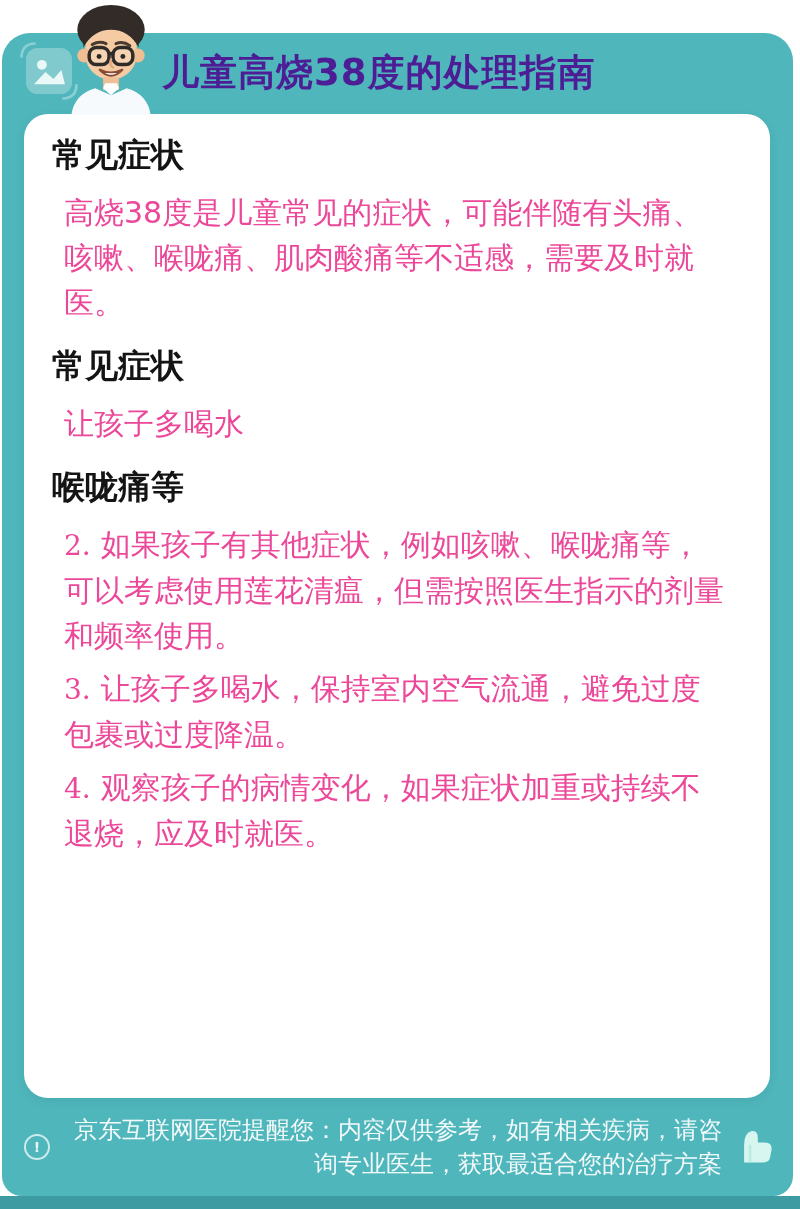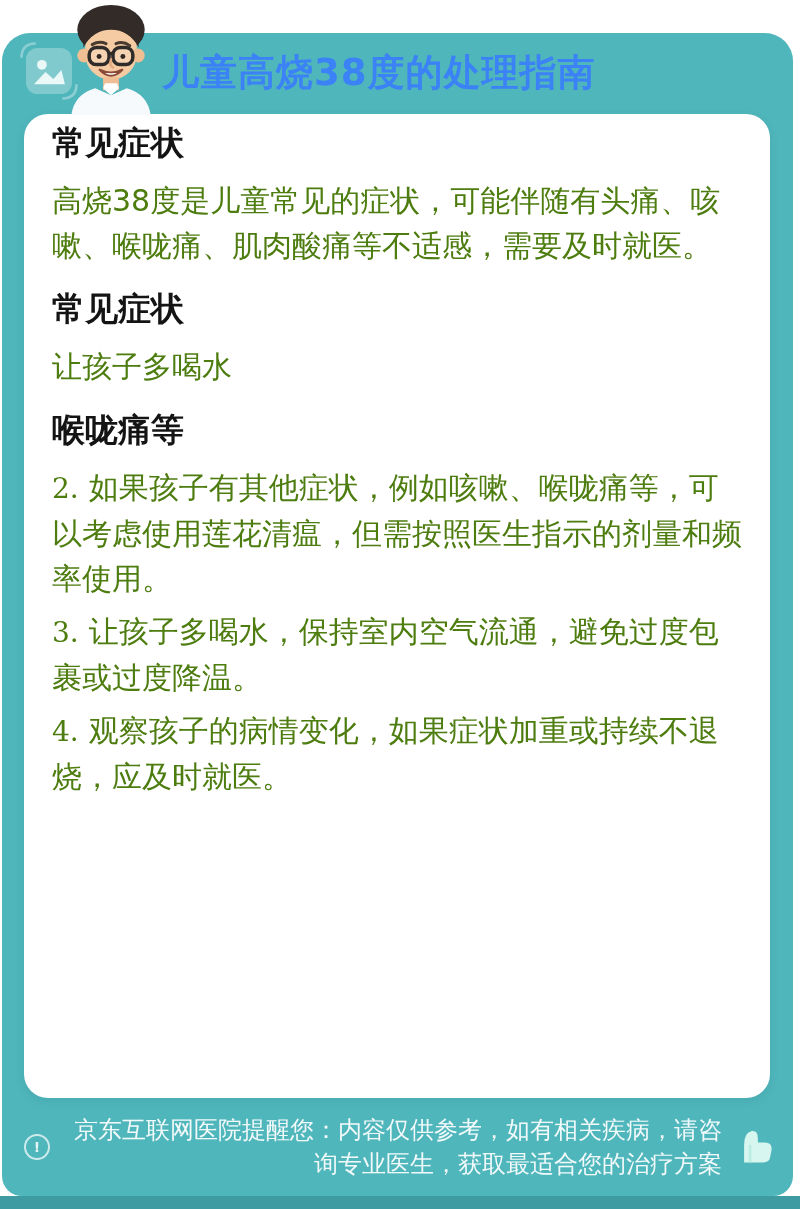--- a/index.html
+++ b/index.html
@@ -9,35 +9,35 @@
   }
   .teal-bg{
     position:absolute;left:2px;top:33px;width:791px;height:1163px;
     background:#4FB6BC;border-radius:28px 28px 20px 20px;
   }
   .bottom-strip{
     position:absolute;left:0;top:1196px;width:800px;height:13px;background:#3E9BA1;
   }
   .banner-title{
     position:absolute;left:162px;top:52px;margin:0;z-index:4;
-    font-size:37px;line-height:42px;font-weight:700;color:#3b82f6;letter-spacing:1px;
+    font-size:37px;line-height:42px;font-weight:700;color:#4c1d95;letter-spacing:1px;
   }
   .image-icon{position:absolute;left:18px;top:40px;z-index:2;}
   .avatar{position:absolute;left:54px;top:2px;width:114px;height:113px;z-index:3;}
   .card{
     position:absolute;left:24px;top:114px;width:746px;height:984px;z-index:2;
-    background:#ffffff;border-radius:24px;padding:8px 28px;box-sizing:border-box;
+    background:#ffffff;border-radius:24px;padding:20px 28px;box-sizing:border-box;
     overflow:hidden;box-shadow:0 3px 10px rgba(20,80,80,0.10);
   }
   .card h2{
     font-size:33px;line-height:42px;font-weight:700;color:#141414;margin:20px 0 14px;
   }
   .card h2.first{margin-top:0;}
   .card p{
-    font-size:30px;line-height:45px;color:#4d7c0f;margin:0 0 8px;
+    font-size:30px;line-height:45px;color:#ec4899;margin:0 12px 8px;
   }
   .num{font-family:"DejaVu Serif","Liberation Serif",serif;font-size:28px;margin-right:10px;}
   .footer{
     position:absolute;left:0;top:1098px;width:800px;height:98px;z-index:2;
     display:flex;align-items:center;gap:10px;padding:0 24px;box-sizing:border-box;
   }
   .alert-circle{
     flex:0 0 auto;width:22px;height:22px;border:2px solid rgba(255,255,255,0.72);
     border-radius:50%;display:flex;align-items:center;justify-content:center;
     color:rgba(255,255,255,0.85);font-size:14px;font-weight:700;line-height:1;

